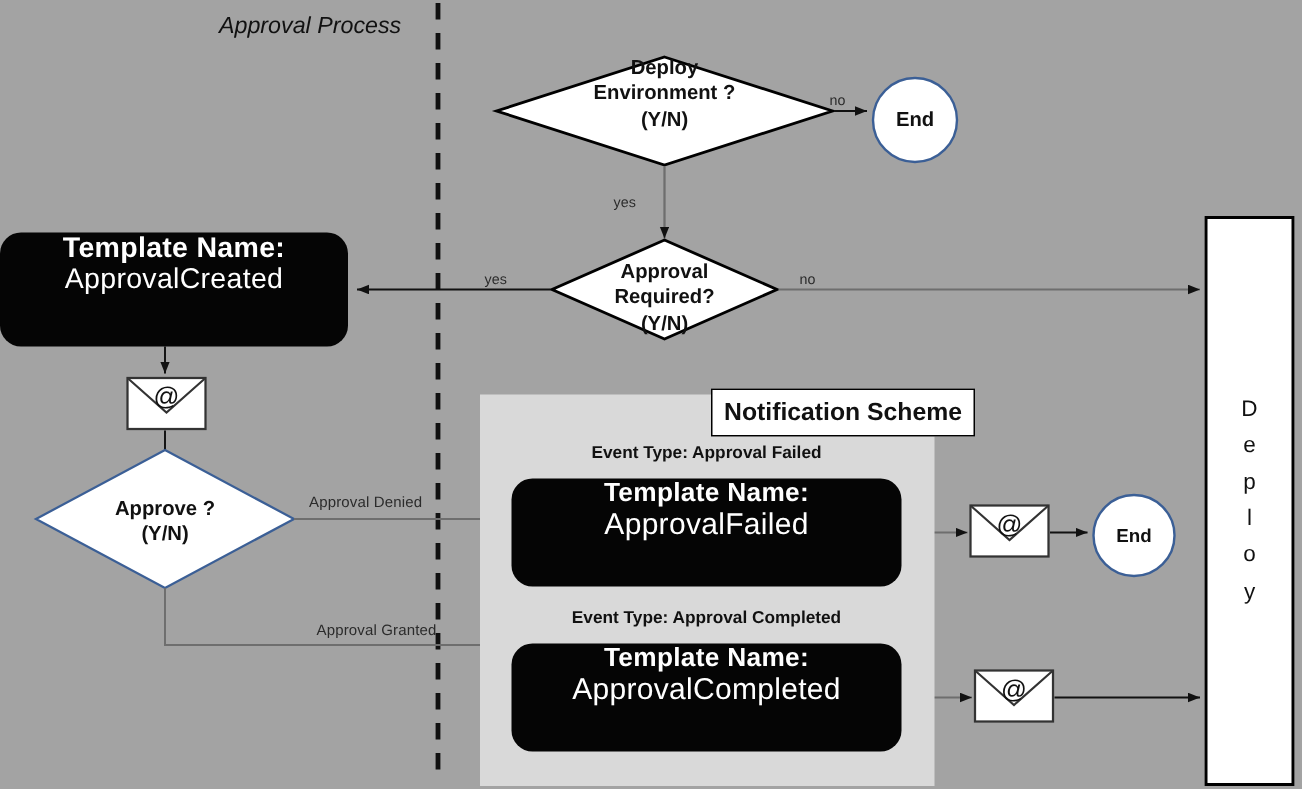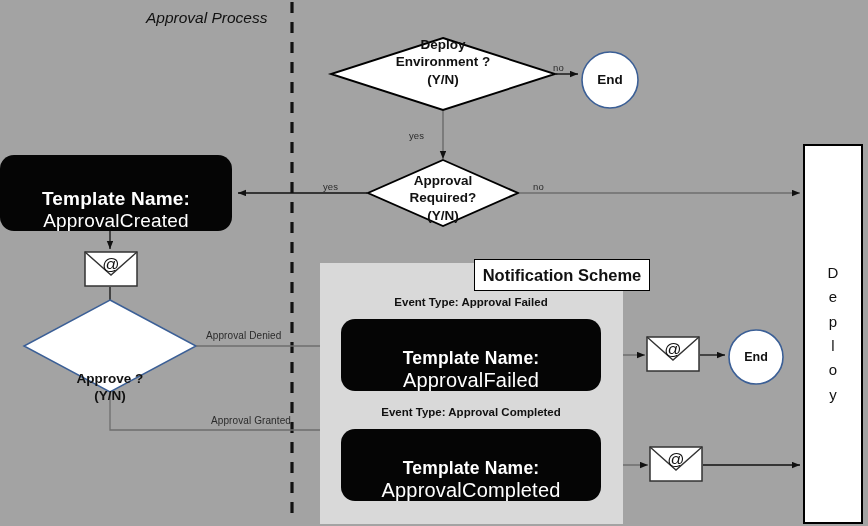--- a/index.html
+++ b/index.html
@@ -49,21 +49,21 @@
 
   
   .tmpl-box {
     position: absolute;
     background: #050505;
     border-radius: 14px;
     color: #ffffff;
     display: flex;
     flex-direction: column;
     align-items: center;
-    justify-content: flex-end;
+    justify-content: flex-start;
     line-height: 1.12;
   }
   .tmpl-box .t1 {
     font-weight: bold;
     font-size: 19px;
     letter-spacing: 0.2px;
   }
   .tmpl-box .t2 {
     font-weight: normal;
     font-size: 19px;
@@ -233,21 +233,21 @@
     <div class="t1">Template Name:</div>
     <div class="t2">ApprovalCreated</div>
   </div>
 
   <div class="envelope" style="left:85px; top:252px; width:52px; height:34px;
               display:flex; align-items:center; justify-content:center;
               font-size:17px; color:#111; padding-bottom:9px; box-sizing:border-box;">
     <span>@</span>
   </div>
 
-  <div class="diamond-text" style="left:55px; top:330px; width:110px;margin-top:40px;">
+  <div class="diamond-text" style="left:55px; top:330px; width:110px;">
     <span class="ln">Approve ?</span>
     <span class="ln">(Y/N)</span>
   </div>
 
   <div class="edge-label big" style="left:206px; top:330px;">Approval Denied</div>
   <div class="edge-label big" style="left:211px; top:415px;">Approval Granted</div>
 
   <div id="notif-panel" style="left:320px; top:263px; width:303px; height:261px;"></div>
   <div id="notif-title" style="left:441px; top:259px; width:174px; height:30px;">Notification Scheme</div>
 

